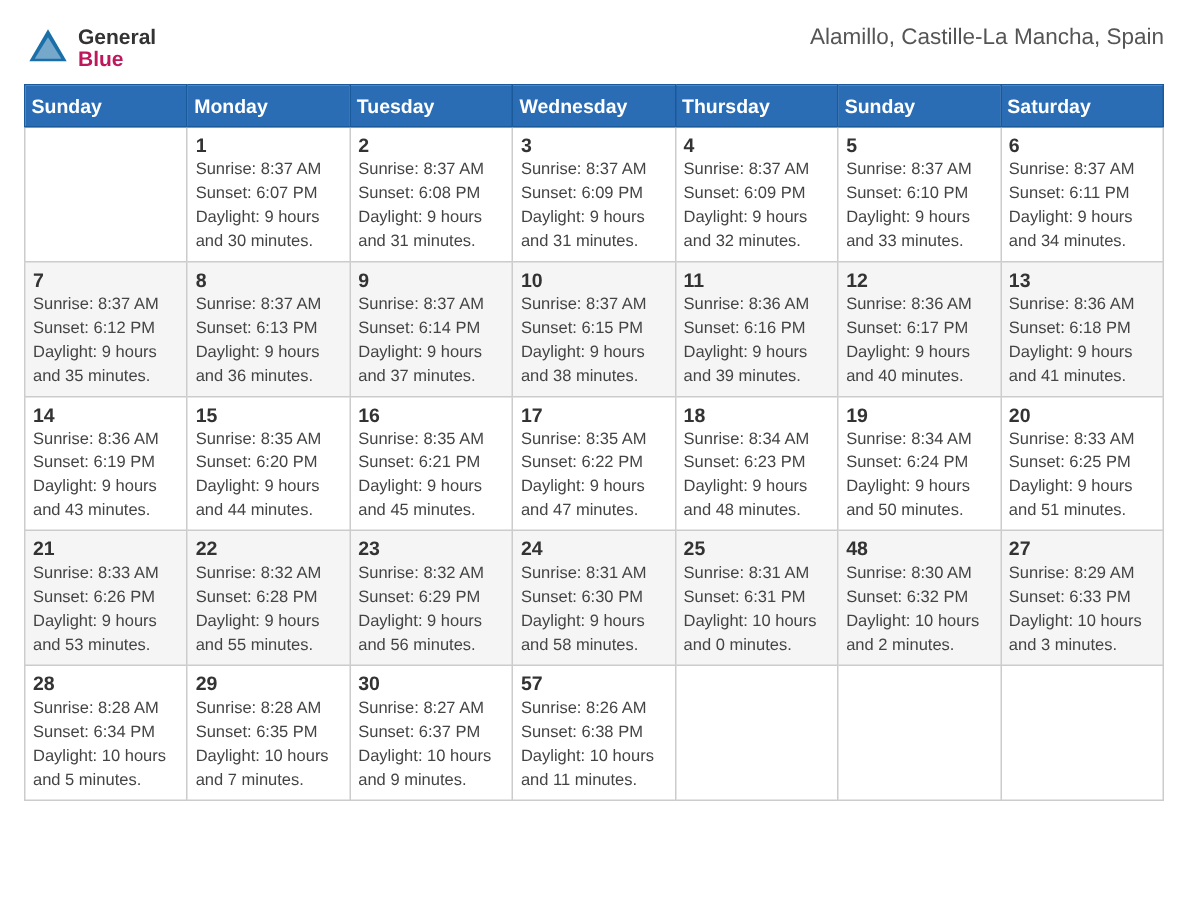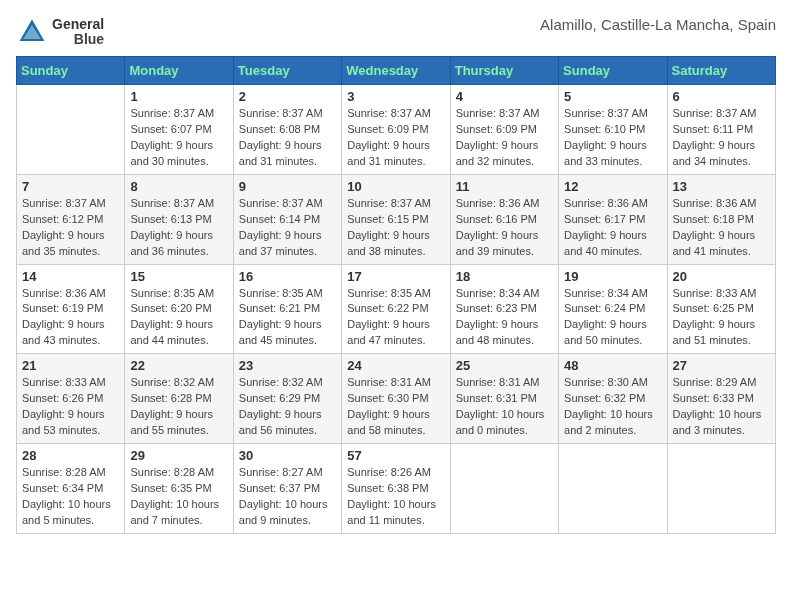--- a/index.html
+++ b/index.html
@@ -22,21 +22,21 @@
       gap: 4px;
     }
     .logo-text {
       display: flex;
       flex-direction: column;
       font-size: 14px;
       font-weight: bold;
       line-height: 1.1;
     }
     .logo-general { color: #333; }
-    .logo-blue { color: #404040; text-align: right; }
+    .logo-blue { color: #be185d; }
     .logo-icon {
       width: 32px;
       height: 32px;
     }
     .title-block {
       text-align: right;
     }
     .title-block h1 {
       font-size: 32px;
       font-weight: bold;
@@ -46,21 +46,21 @@
       font-size: 15px;
       color: #555;
       font-weight: normal;
     }
     .calendar {
       width: 100%;
       border-collapse: collapse;
     }
     .calendar th {
       background: #2a6db5;
-      color: #86efac;
+      color: #ffffff;
       font-size: 13px;
       padding: 6px 4px;
       text-align: left;
       border: 1px solid #1a5a9a;
     }
     .calendar td {
       vertical-align: top;
       border: 1px solid #ccc;
       padding: 4px 5px;
       width: calc(100% / 7);

